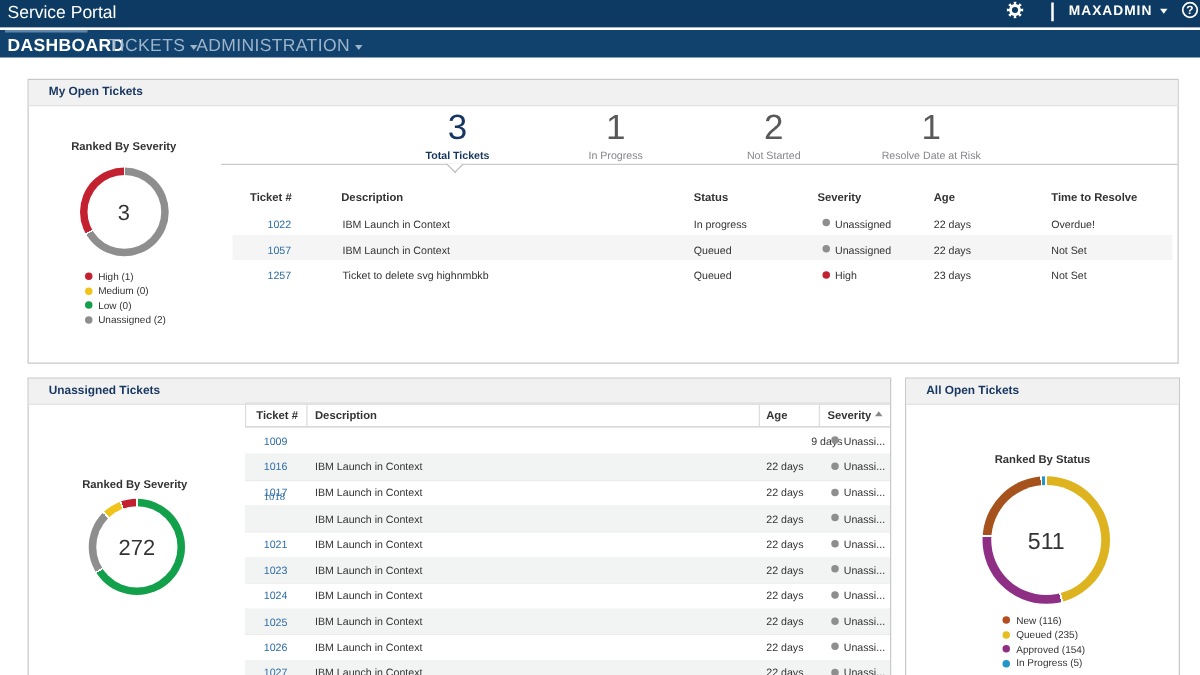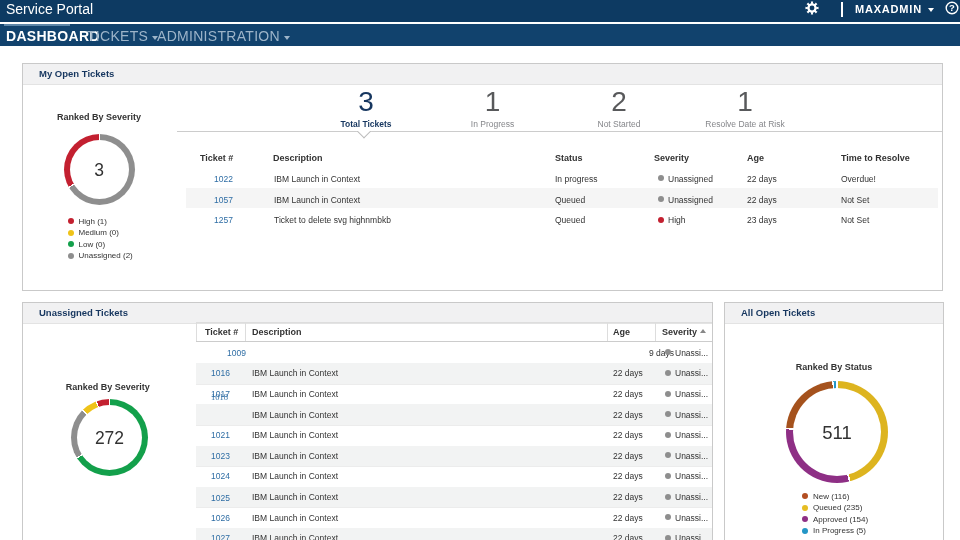--- a/index.html
+++ b/index.html
@@ -107,21 +107,21 @@
     </div>
 <div class="abs" style="left:173px;top:18.5px;width:516px;height:20px;border-top:1px solid #ddd;border-bottom:1px solid #ccc;"></div>
 <div class="abs" style="left:173px;top:19.5px;width:1px;height:18px;background:#ddd;"></div>
 <div class="abs" style="left:222px;top:19.5px;width:1px;height:18px;background:#ddd;"></div>
 <div class="abs" style="left:584px;top:19.5px;width:1px;height:18px;background:#ddd;"></div>
 <div class="abs" style="left:632px;top:19.5px;width:1px;height:18px;background:#ddd;"></div>
 <div class="hcell" style="left:182px;top:23.5px;">Ticket #</div>
 <div class="hcell" style="left:229px;top:23.5px;">Description</div>
 <div class="hcell" style="left:590px;top:23.5px;">Age</div>
 <div class="hcell" style="left:639px;top:23.5px;">Severity <span style="display:inline-block;width:0;height:0;border-left:3.5px solid transparent;border-right:3.5px solid transparent;border-bottom:4px solid #888;vertical-align:1.5px;"></span></div>
-<div class="cell link" style="left:204px;top:44.80000000000001px;">1009</div>
+<div class="cell link" style="left:188px;top:44.80000000000001px;">1009</div>
 <div class="cell" style="left:590px;top:44.80000000000001px;padding-left:36px;">9 days</div>
 <div class="cell" style="left:642px;top:44.80000000000001px;"><span class="sdot" style="background:#8e8e8e"></span>Unassi...</div>
 <div class="abs" style="left:173px;top:60.1px;width:516px;height:1px;background:#ececec;"></div>
 <div class="stripe" style="left:173px;top:60.10000000000002px;width:516px;height:20.6px;background:#f2f3f3;"></div>
 <div class="cell link" style="left:188px;top:65.40000000000003px;">1016</div>
 <div class="cell" style="left:229px;top:65.40000000000003px;">IBM Launch in Context</div>
 <div class="cell" style="left:590px;top:65.40000000000003px;">22 days</div>
 <div class="cell" style="left:642px;top:65.40000000000003px;"><span class="sdot" style="background:#8e8e8e"></span>Unassi...</div>
 <div class="abs" style="left:173px;top:80.70000000000002px;width:516px;height:1px;background:#ececec;"></div>
 <div class="cell link" style="left:188px;top:86.0px;">1017</div>

